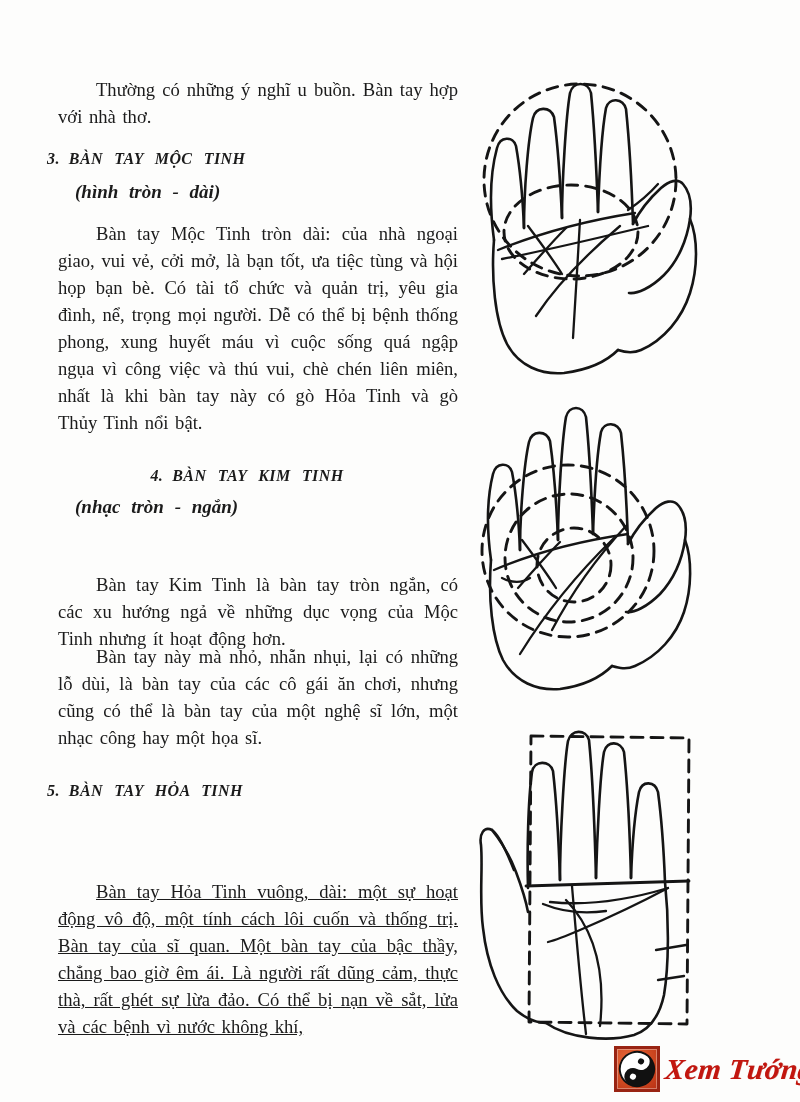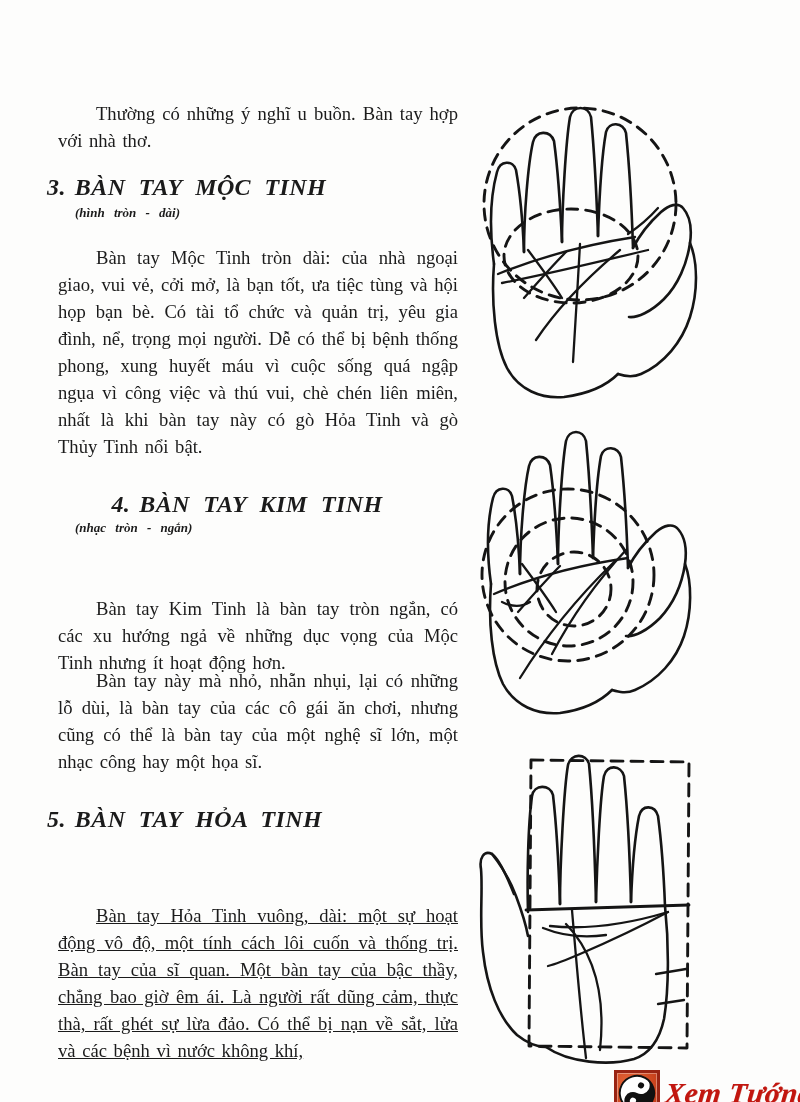--- a/index.html
+++ b/index.html
@@ -4,49 +4,49 @@
 <style>
   html, body { margin: 0; padding: 0; }
   body {
     width: 800px; height: 1102px;
     background: #fdfdfc;
     font-family: "Liberation Serif", "DejaVu Serif", serif;
     color: #1b1b1b;
     position: relative;
     overflow: hidden;
   }
-  .page { position: absolute; inset: 0; margin-top: 24px; }
+  .page { position: absolute; inset: 0; }
 
   
   .text-column {
     position: absolute; left: 58px; top: 0; width: 400px; height: 1102px;
   }
   .text-column > * { position: absolute; width: 400px; }
 
   p.body {
     margin: 0;
     font-size: 18.6px;
     line-height: 27px;
     text-align: justify;
     text-indent: 38px;
     word-spacing: 2px;
   }
   h2.heading {
     margin: 0; left: -11px;
-    font-size: 24px;
+    font-size: 16px;
     font-style: italic;
     font-weight: bold;
     word-spacing: 7px;
     letter-spacing: 0.4px;
     white-space: nowrap;
   }
   h2.heading .num { margin-right: 9px; }
   .subtitle {
     margin: 0; left: 17px;
-    font-size: 13px;
+    font-size: 19px;
     font-style: italic;
     font-weight: bold;
     word-spacing: 6px;
   }
 
   .pos-intro { top: 76px; }
   .pos-h3   { top: 150px; }
   .pos-sub3 { top: 181px; }
   .pos-p3   { top: 220px; }
   .pos-h4   { top: 467px; text-align: center; }

